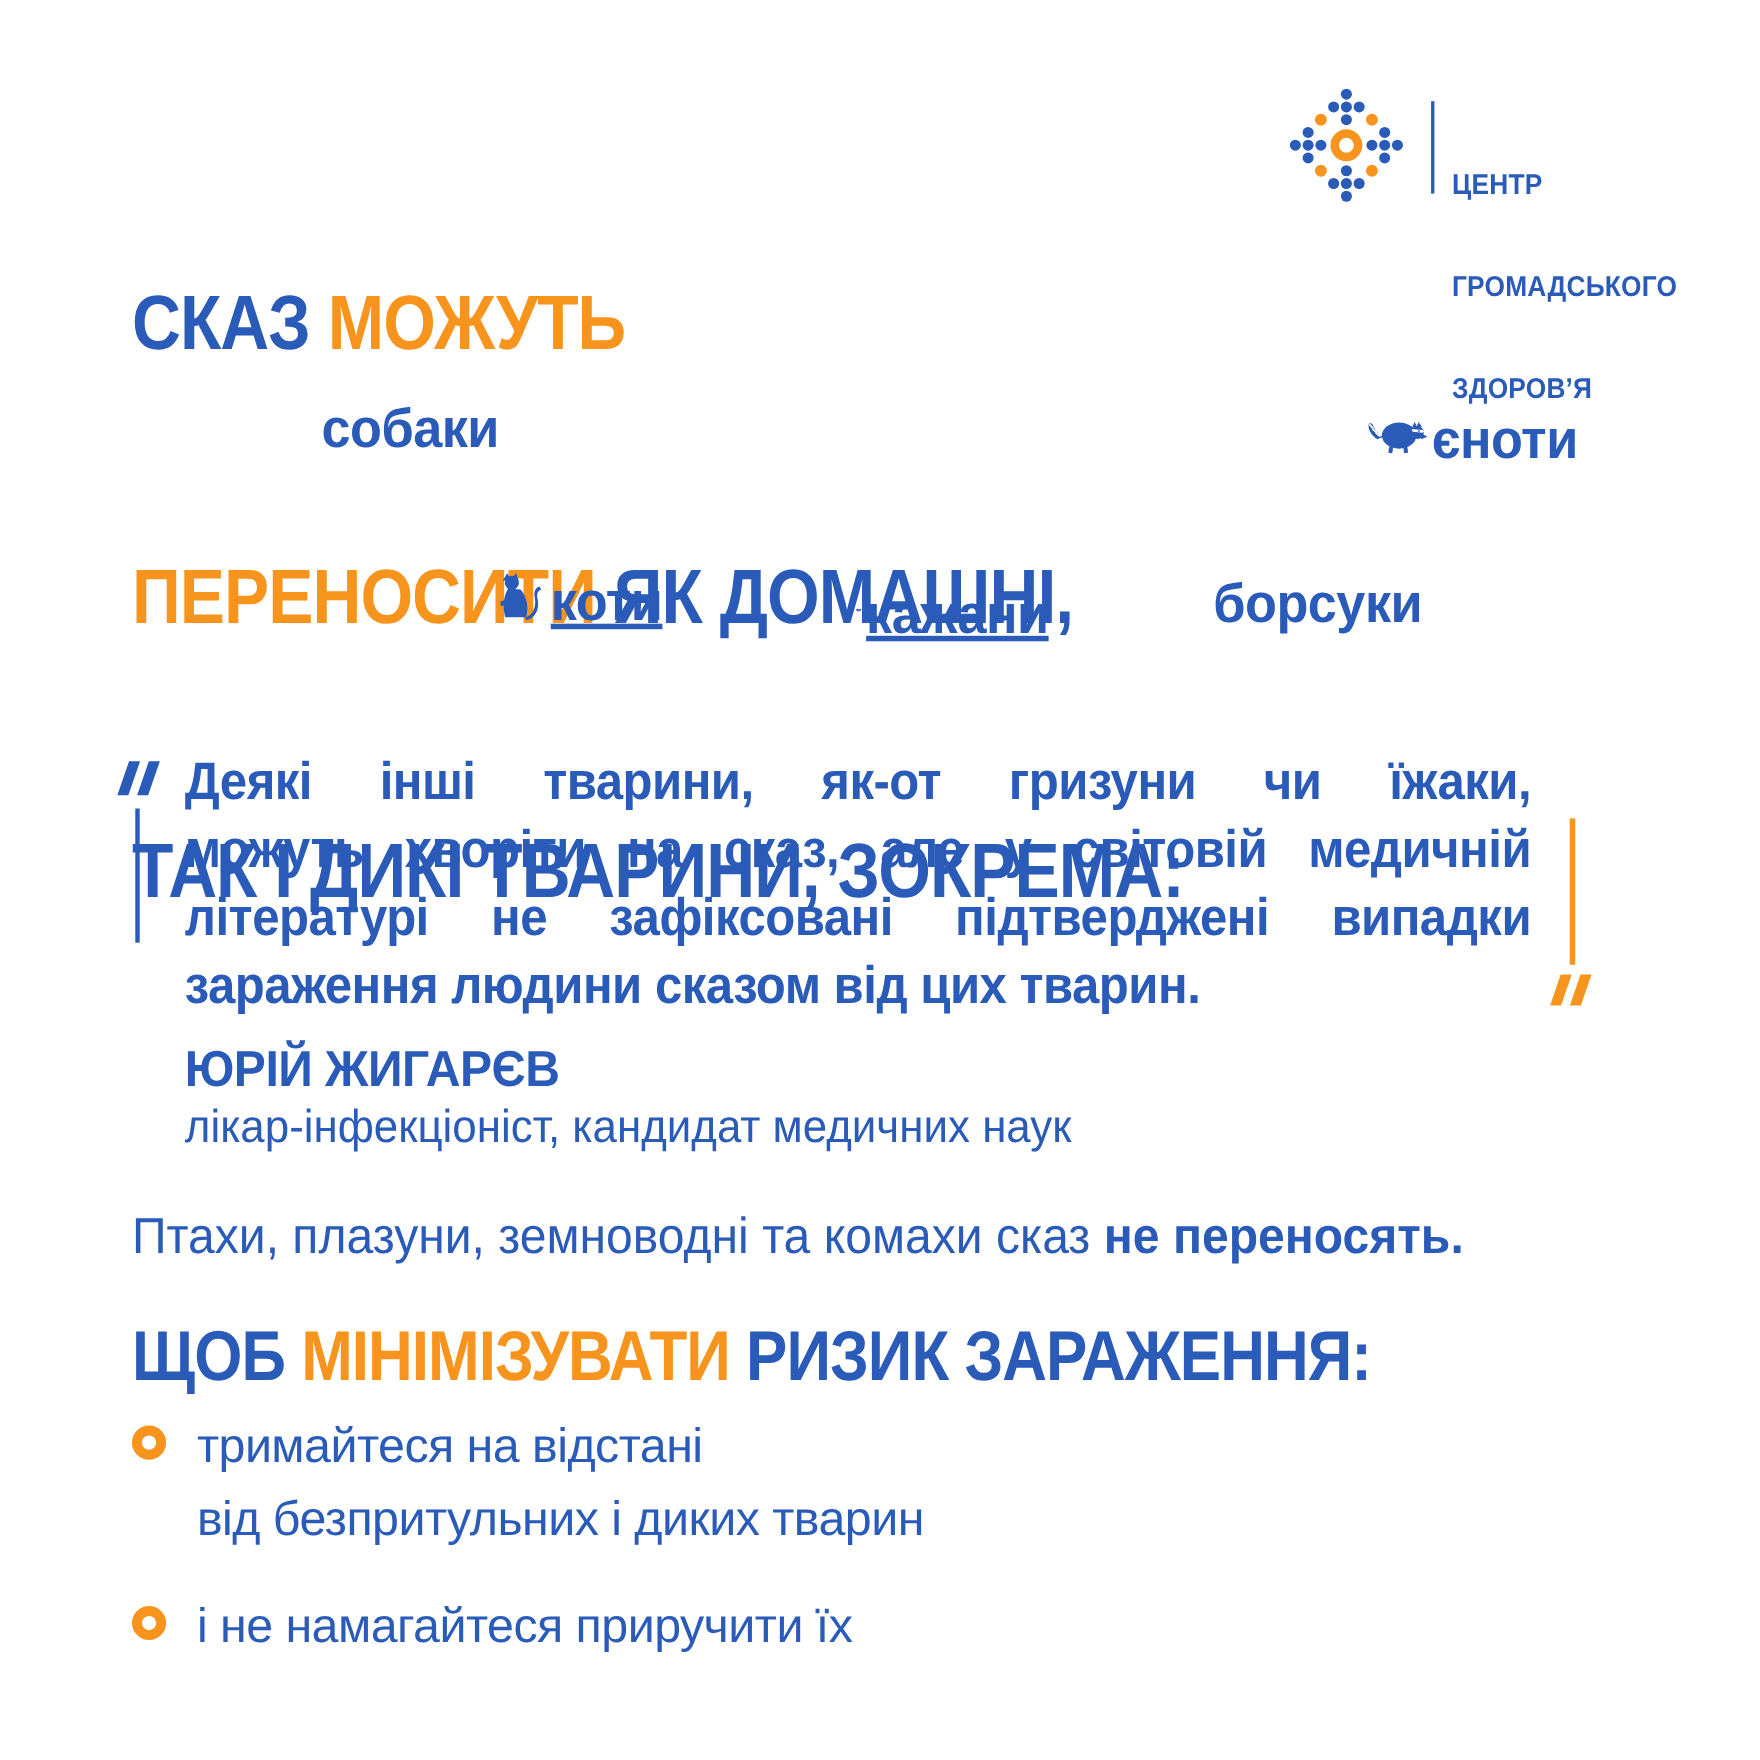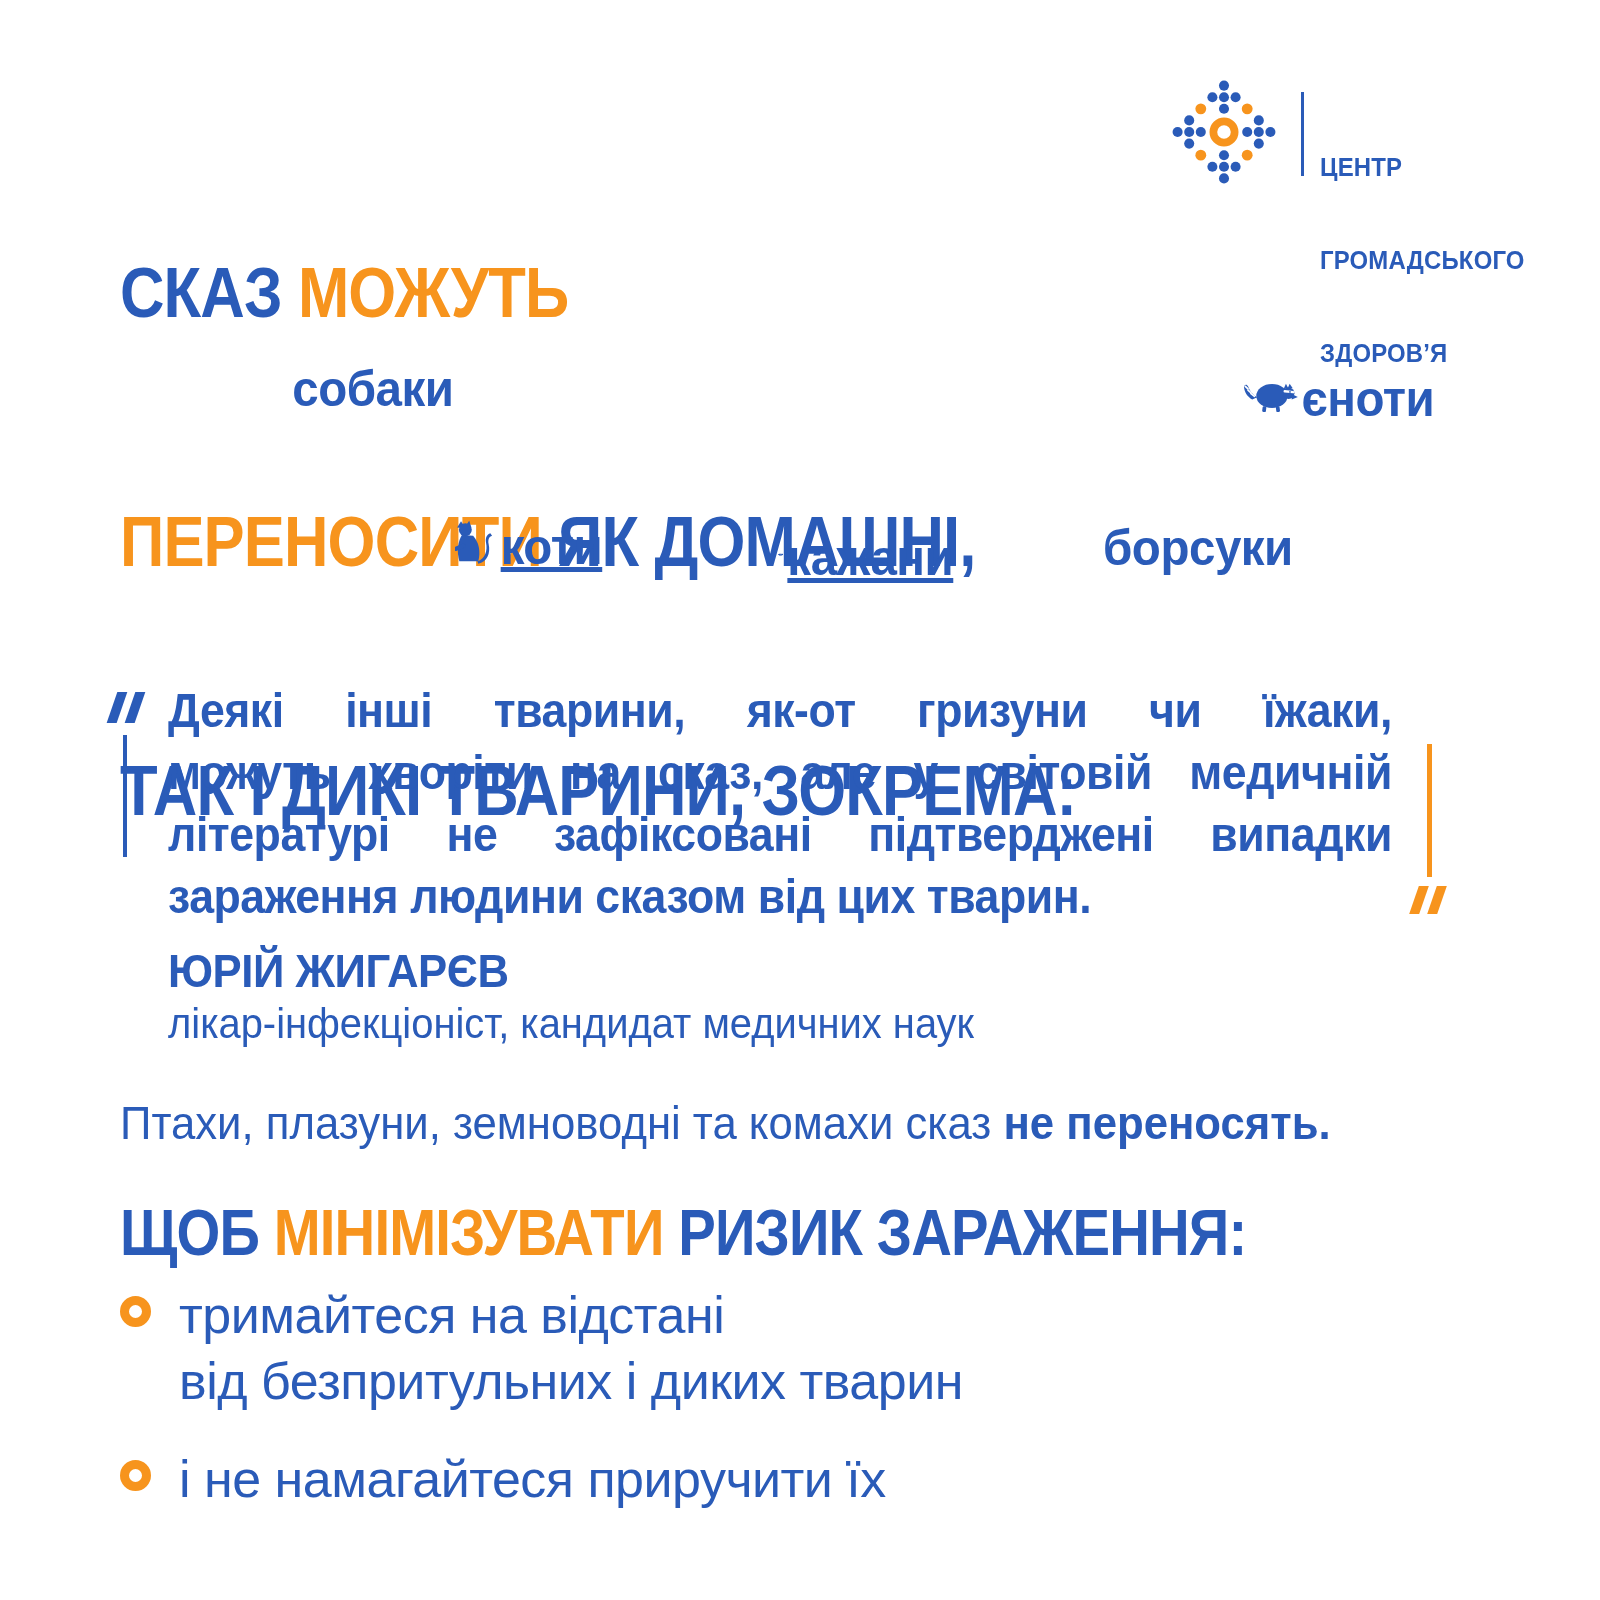--- a/index.html
+++ b/index.html
@@ -81,21 +81,21 @@
     letter-spacing:-1px; transform:scaleX(0.88); transform-origin:0 0;
   }
 
   
   .bullets { left:120px; top:1282px; }
   .bullet { display:flex; align-items:flex-start; margin-bottom:32px; }
   .bullet .ring {
     width:31px; height:31px; border:9px solid #F7941D; border-radius:50%;
     margin-top:14px; flex:0 0 auto;
   }
-  .bullet .btxt { margin-left:28px; font-size:52px; line-height:66px; font-weight:400; letter-spacing:-0.5px; }
+  .bullet .btxt { margin-left:28px; font-size:44px; line-height:66px; font-weight:400; letter-spacing:-0.5px; }
 </style>
 </head>
 <body>
 
 <div class="canvas">
 
   <div class="abs title">
     <div><span class="blue">СКАЗ </span><span class="orange">МОЖУТЬ</span></div>
     <div><span class="orange">ПЕРЕНОСИТИ </span><span class="blue">ЯК ДОМАШНІ,</span></div>
     <div><span class="blue">ТАК І ДИКІ ТВАРИНИ, ЗОКРЕМА:</span></div>

